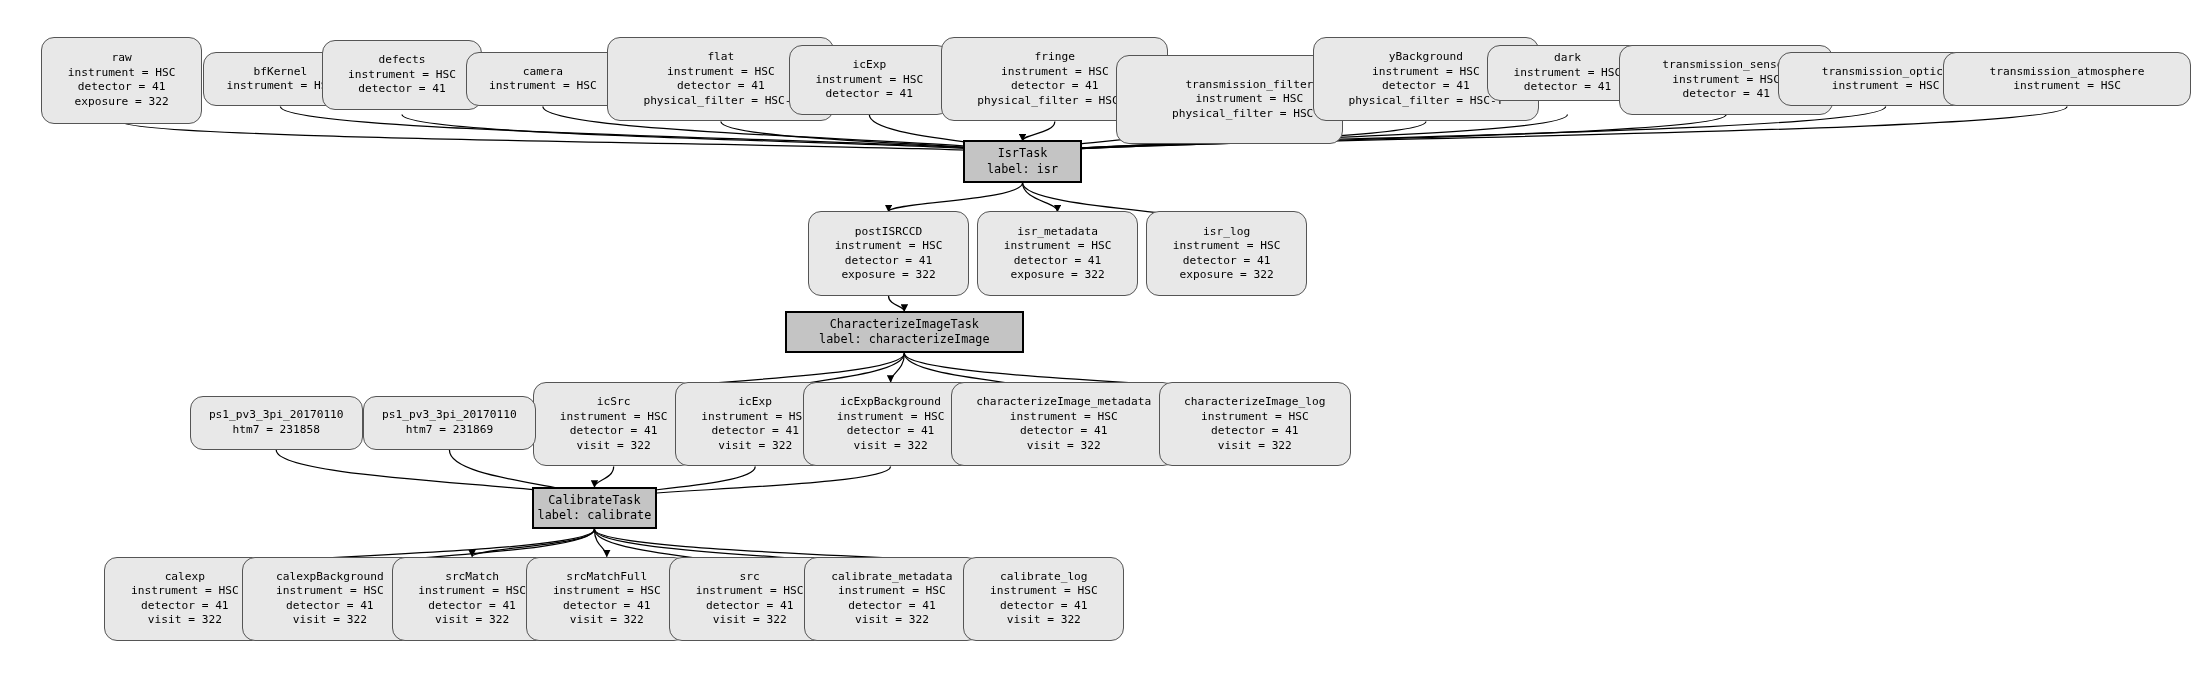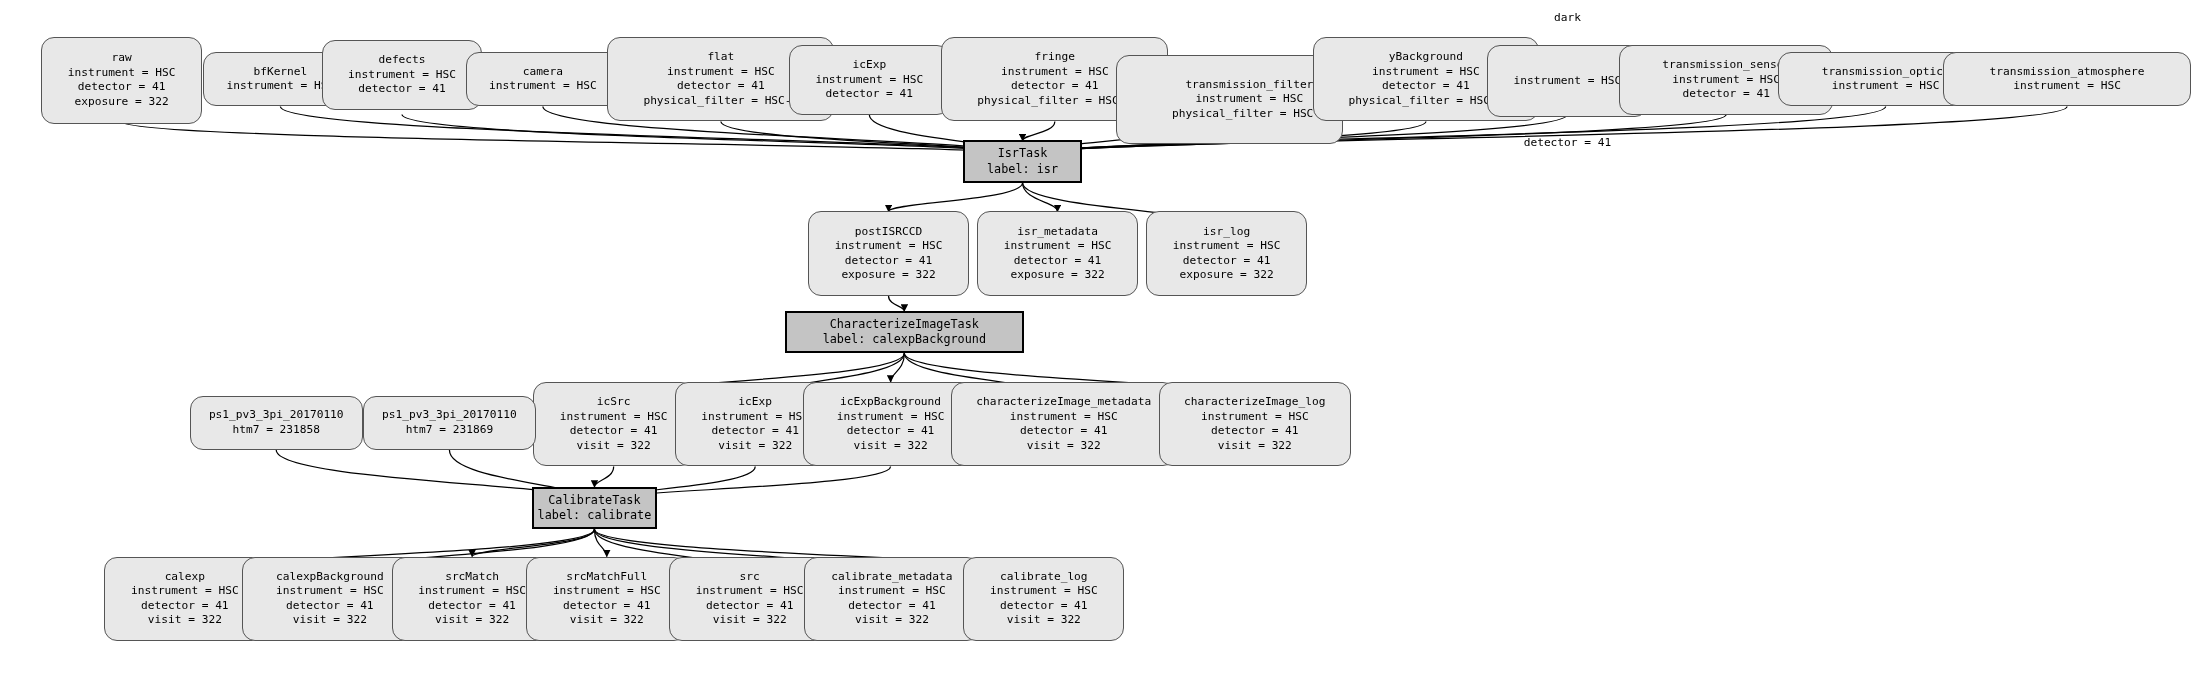--- a/index.html
+++ b/index.html
@@ -147,21 +147,21 @@
         <span class="ln ttl">transmission_filter</span>
         <span class="ln">instrument = HSC</span>
         <span class="ln">physical_filter = HSC-Y</span>
       </div>
       <div class="node dataset" style="left: 1312.53px; top: 36.828px; width: 226.772px; height: 84.568px;">
         <span class="ln ttl">yBackground</span>
         <span class="ln">instrument = HSC</span>
         <span class="ln">detector = 41</span>
         <span class="ln">physical_filter = HSC-Y</span>
       </div>
-      <div class="node dataset" style="left: 1487.07px; top: 45.012px; width: 160.802px; height: 72px; gap: 48px;">
+      <div class="node dataset" style="left: 1487.07px; top: 45.012px; width: 160.802px; height: 56px;">
         <span class="ln ttl">dark</span>
         <span class="ln">instrument = HSC</span>
         <span class="ln">detector = 41</span>
       </div>
       <div class="node dataset" style="left: 1619.01px; top: 45.012px; width: 214.402px; height: 69.564px;">
         <span class="ln ttl">transmission_sensor</span>
         <span class="ln">instrument = HSC</span>
         <span class="ln">detector = 41</span>
       </div>
       <div class="node dataset" style="left: 1778.44px; top: 51.832px; width: 214.402px; height: 54.56px;">
@@ -189,21 +189,21 @@
         <span class="ln">exposure = 322</span>
       </div>
       <div class="node dataset" style="left: 1146.23px; top: 211.42px; width: 160.802px; height: 84.568px;">
         <span class="ln ttl">isr_log</span>
         <span class="ln">instrument = HSC</span>
         <span class="ln">detector = 41</span>
         <span class="ln">exposure = 322</span>
       </div>
       <div class="node task" style="left: 784.768px; top: 310.992px; width: 239.141px; height: 42.284px;">
         <span class="ln ttl">CharacterizeImageTask</span>
-        <span class="ln">label: calexpBackground</span>
+        <span class="ln">label: characterizeImage</span>
       </div>
       <div class="node dataset" style="left: 533.257px; top: 381.92px; width: 160.802px; height: 84.568px;">
         <span class="ln ttl">icSrc</span>
         <span class="ln">instrument = HSC</span>
         <span class="ln">detector = 41</span>
         <span class="ln">visit = 322</span>
       </div>
       <div class="node dataset" style="left: 674.818px; top: 381.92px; width: 160.802px; height: 84.568px;">
         <span class="ln ttl">icExp</span>
         <span class="ln">instrument = HSC</span>

